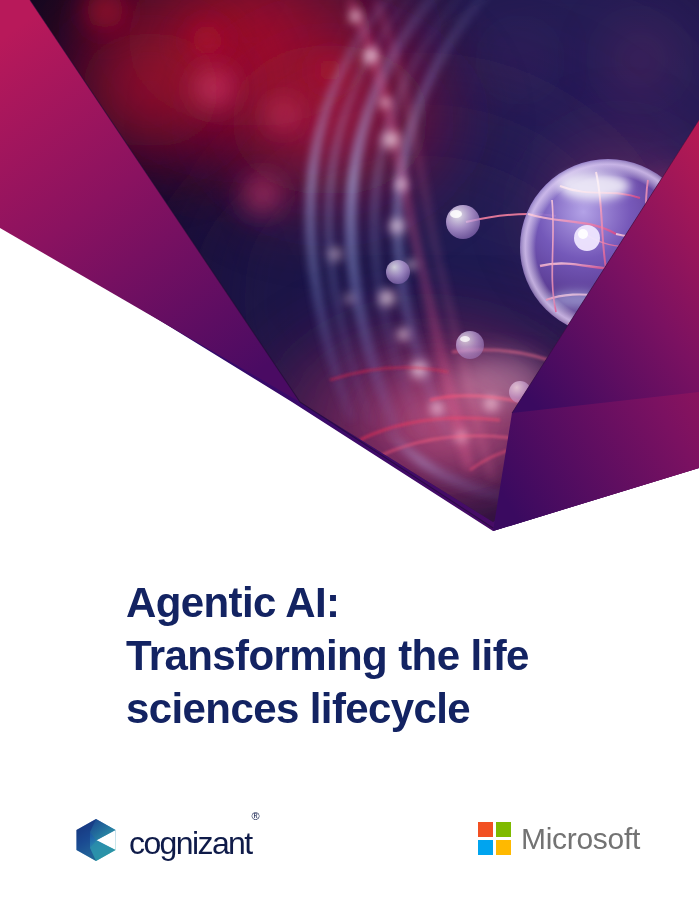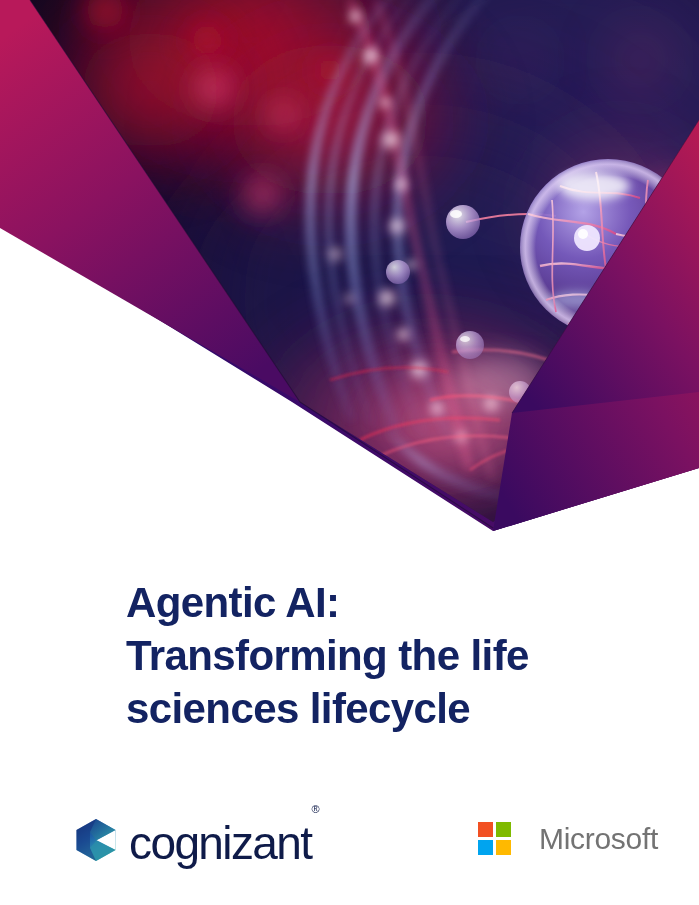--- a/index.html
+++ b/index.html
@@ -67,21 +67,21 @@
   #cognizant-logo {
     position: absolute;
     left: 72px;
     top: 4px;
     display: flex;
     align-items: center;
     gap: 9px;
   }
   #cognizant-wordmark {
     font-family: "Liberation Sans", sans-serif;
-    font-size: 46px;
+    font-size: 32px;
     font-weight: 500;
     letter-spacing: -1.6px;
     color: #0f1b49;
     line-height: 1;
     position: relative;
     top: 1px;
   }
   #cognizant-trademark {
     font-size: 11px;
     color: #0f1b49;
@@ -90,21 +90,21 @@
     left: 0px;
     font-family: "Liberation Sans", sans-serif;
   }
 
   #microsoft-logo {
     position: absolute;
     left: 478px;
     top: 10px;
     display: flex;
     align-items: center;
-    gap: 28px;
+    gap: 10px;
   }
   #microsoft-squares {
     display: grid;
     grid-template-columns: 15px 15px;
     grid-template-rows: 15px 15px;
     gap: 3px;
     width: 33px;
     height: 33px;
   }
   #microsoft-squares > i { display: block; width: 15px; height: 15px; }

